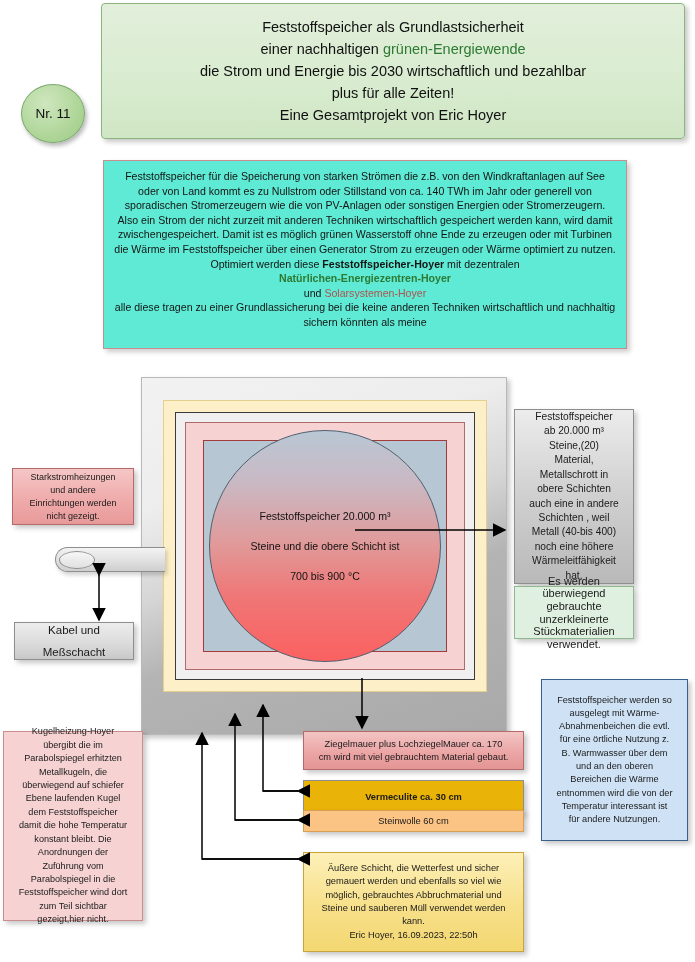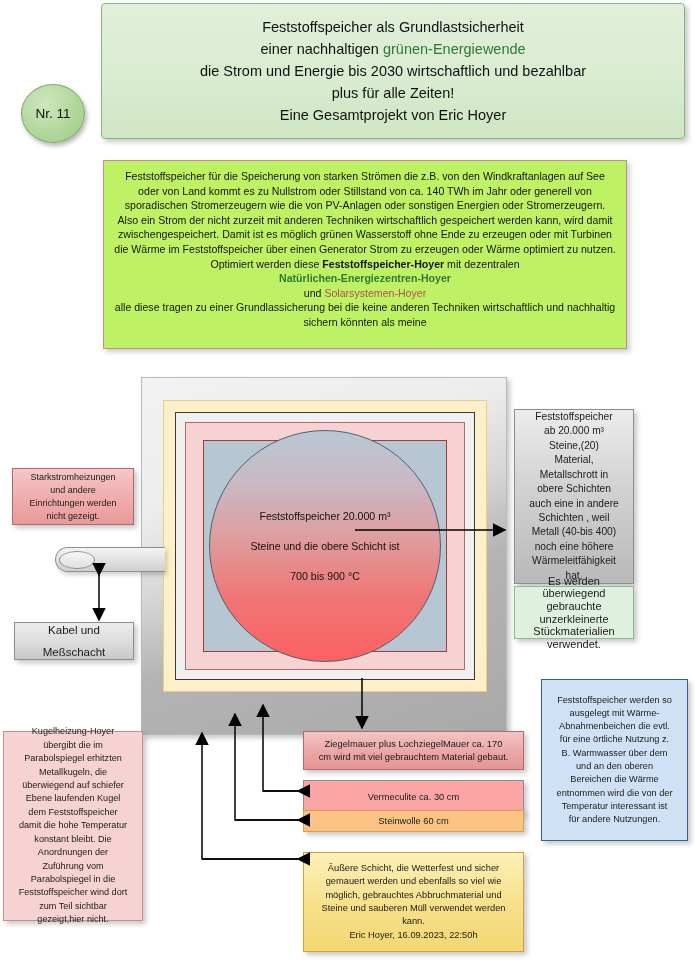--- a/index.html
+++ b/index.html
@@ -30,21 +30,21 @@
     border:1px solid #7aa86c;
     background:radial-gradient(circle at 38% 32%,#cfe7bf 0%,#b2d79c 55%,#9ccb84 100%);
     box-shadow:2px 3px 4px rgba(0,0,0,.28);
     display:flex;align-items:center;justify-content:center;
     font-size:13.5px;color:#111;
   }
 
   
   #intro-panel{
     left:103px;top:160px;width:524px;height:189px;
-    border:1px solid #c98d8d;background:#bef264;
+    border:1px solid #c98d8d;background:#5eead4;
     box-shadow:3px 3px 5px rgba(0,0,0,.2);
     padding:8px 10px;text-align:center;
     font-size:10.6px;line-height:14.6px;color:#141414;
   }
   #intro-panel b{font-weight:bold;}
   .rose-txt{color:#b0524f;}
 
   
   #store-outer{
     left:141px;top:377px;width:366px;height:358px;
@@ -131,22 +131,23 @@
     font-size:9.2px;line-height:13.3px;
   }
   #box-ziegelmauer{
     left:303px;top:731px;width:221px;height:39px;
     border:1px solid #b36a6a;
     background:linear-gradient(180deg,#f3c4c4 0%,#eba3a3 60%,#e49595 100%);
     font-size:9.3px;line-height:13px;
   }
   #box-vermeculite{
     left:303px;top:780px;width:221px;height:34px;
-    border:1px solid #8e8e8e;background:#fca5a5;
+    border:1px solid #8e8e8e;background:#eab308;
     font-size:9.3px;
+    font-weight:bold;
   }
   #box-steinwolle{
     left:303px;top:810px;width:221px;height:22px;
     border:1px solid #d79f52;background:#fbc484;
     font-size:9.3px;
   }
   #box-aussere{
     left:303px;top:852px;width:221px;height:100px;
     border:1px solid #c9a33c;
     background:linear-gradient(180deg,#fdf0b8 0%,#f7e08a 55%,#f3d771 100%);

